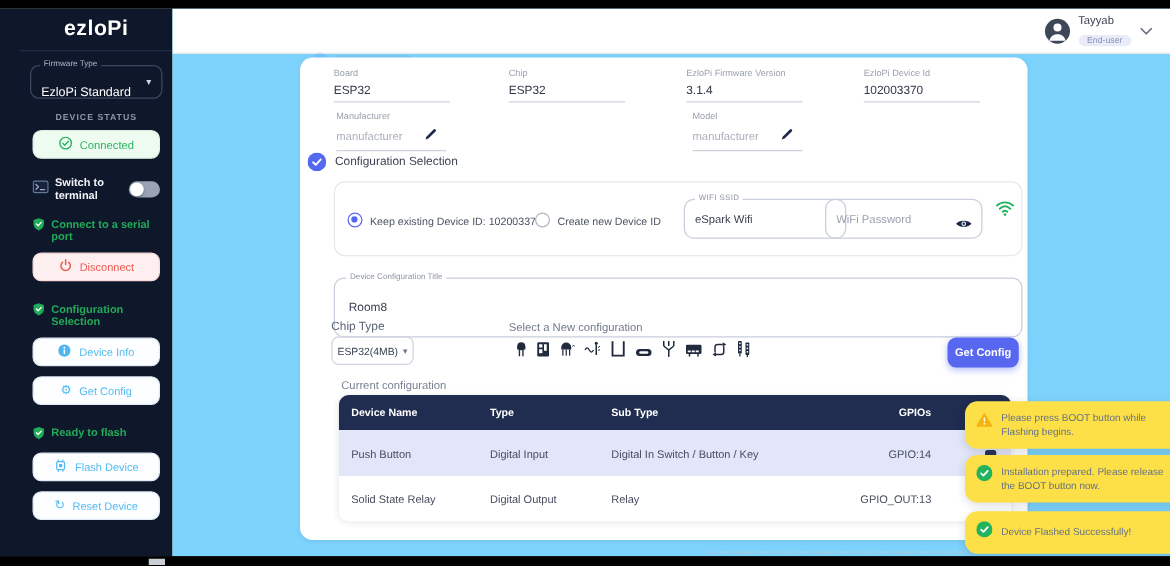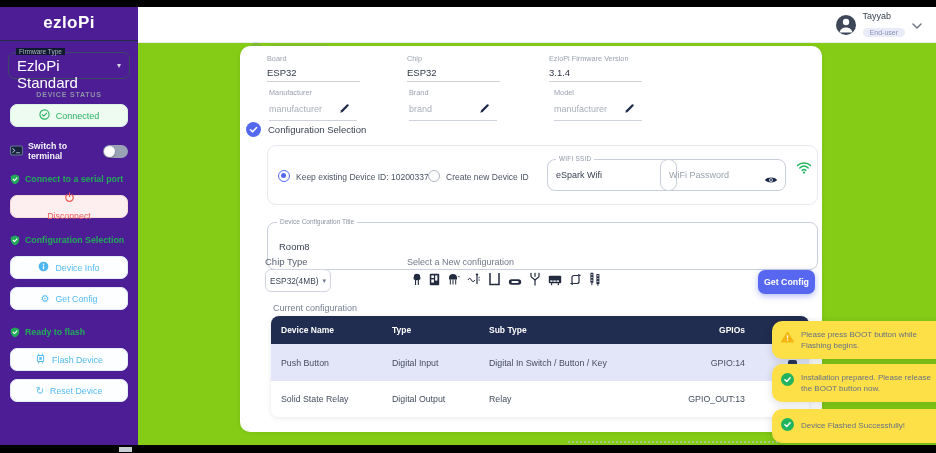--- a/index.html
+++ b/index.html
@@ -2,49 +2,49 @@
 <html><head>
 <meta charset="utf-8">
 <style>
   * { margin:0; padding:0; box-sizing:border-box; }
   body { background:#2a2a2a; font-family:"Liberation Sans", sans-serif; }
   .screen { position:relative; width:936px; height:453px; background:#000; overflow:hidden;
             font-family:"Liberation Sans", sans-serif; }
   .app { position:absolute; left:0; top:7px; right:0; bottom:8px; display:flex; background:#ecf0f5; }
 
   
-  .sidebar { width:138px; background:#4c1d95; flex:none; display:flex; flex-direction:column; }
+  .sidebar { width:138px; background:#0f172a; flex:none; display:flex; flex-direction:column;padding-left:16px; }
   .logo { text-align:center; padding:6px 0 7px; color:#fff; font-size:17px; font-weight:bold;
           letter-spacing:.4px; border-bottom:1px solid #232d44; }
   .fieldset { position:relative; border:1px solid #3c4862; border-radius:7px; margin:11px 8px 0;
               height:27px; display:flex; align-items:center; padding:0 8px; }
   .fieldset .flabel { position:absolute; top:-5px; left:7px; font-size:6.5px; color:#aeb6c6;
                       background:#101a2e; padding:0 3px; }
-  .fieldset .fvalue { flex:1; font-size:15px; color:#fff;margin-top:17px; }
+  .fieldset .fvalue { flex:1; font-size:10px; color:#fff;margin-top:17px; }
   .fieldset .caret { color:#cfd5e2; font-size:8px; }
   .status-label { text-align:center; font-size:7px; font-weight:bold; color:#8d95a8;
                   letter-spacing:.8px; margin-top:12px; }
   .connected { margin:6px 10px 0; height:23px; background:#eefbf1; border:1px solid #dcf3e3;
                border-radius:7px; display:flex; align-items:center; justify-content:center;
                gap:6px; color:#2bb263; font-size:9px; }
   .switch-row { margin:14px 10px 0; display:flex; align-items:center; gap:5px; }
   .switch-row .slabel { color:#f2f4f8; font-size:8.8px; font-weight:bold; flex:1; }
   .toggle { width:25px; height:13px; background:#9aa3b5; border-radius:7px; position:relative; }
   .toggle .knob { position:absolute; left:1px; top:1px; width:11px; height:11px; border-radius:50%;
                   background:#fff; box-shadow:0 1px 2px rgba(0,0,0,.35); }
   .sec-title { margin:13px 10px 4px; display:flex; align-items:flex-start; gap:5px;
                color:#21ab58; font-size:8.8px; font-weight:bold; }
   .sbtn { margin:4px 10px; height:23px; border-radius:7px; display:flex; align-items:center;
           justify-content:center; gap:6px; font-size:8.8px; background:#fdfeff;
           border:1px solid #e1ecf7; color:#54bbf2; cursor:pointer; }
-  .sbtn.danger { background:#fdefef; border-color:#f7dbdb; color:#ee5a52;flex-direction:column; }
+  .sbtn.danger { background:#fdefef; border-color:#f7dbdb; color:#ee5a52; }
   .sbtn .uicn { font-size:10px; line-height:1; }
 
   
-  .main { flex:1; position:relative; background:#84cc16; overflow:hidden; }
+  .main { flex:1; position:relative; background:#7dd3fc; overflow:hidden; }
   .header { height:36px; background:#fff; border-bottom:1px solid #e8eaf0; position:relative; }
   .user { position:absolute; right:14px; top:4px; display:flex; align-items:center; gap:7px; }
   .avatar { width:20px; height:20px; border-radius:50%; background:#3e4757; display:flex;
             align-items:center; justify-content:center; overflow:hidden; }
   .uname { font-size:9px; color:#3b4252; }
   .urole { margin-top:2px; font-size:7px; color:#8691b5; background:#e9ecf8; border-radius:6px;
            padding:1px 7px; display:inline-block; }
   .ghost { position:absolute; left:112px; top:35px; display:flex; gap:6px; align-items:center;
            opacity:.13; }
   .ghost .gc { width:12px; height:12px; border-radius:50%; background:#5468f0; }
@@ -269,34 +269,29 @@
           <div class="uvalue">ESP32</div>
         </div>
         <div class="uf" style="left:167px; top:8px;">
           <div class="ulabel">Chip</div>
           <div class="uvalue">ESP32</div>
         </div>
         <div class="uf" style="left:309px; top:8px;">
           <div class="ulabel">EzloPi Firmware Version</div>
           <div class="uvalue">3.1.4</div>
         </div>
+        <div class="uf" style="left:451px; top:8px;">
+          <div class="ulabel">EzloPi Device Id</div>
+          <div class="uvalue">102003370</div>
+        </div>
 
         <div class="ef" style="left:29px; top:42px;">
           <div class="ulabel">Manufacturer</div>
           <div class="erow">
               <input placeholder="manufacturer" style="">
-            <span><svg width="11" height="11" viewBox="0 0 12 12">
-                  <path d="M1.5 10.5 L2.3 8 L8.6 1.7 A1.15 1.15 0 0 1 10.3 3.4 L4 9.7 Z" fill="#1e2a4a"></path>
-                </svg></span>
-          </div>
-        </div>
-        <div class="ef" style="left:169px; top:42px;">
-          <div class="ulabel">Brand</div>
-          <div class="erow">
-              <input placeholder="brand" style="">
             <span><svg width="11" height="11" viewBox="0 0 12 12">
                   <path d="M1.5 10.5 L2.3 8 L8.6 1.7 A1.15 1.15 0 0 1 10.3 3.4 L4 9.7 Z" fill="#1e2a4a"></path>
                 </svg></span>
           </div>
         </div>
         <div class="ef" style="left:314px; top:42px;">
           <div class="ulabel">Model</div>
           <div class="erow">
               <input placeholder="manufacturer" style="">
             <span><svg width="11" height="11" viewBox="0 0 12 12">

